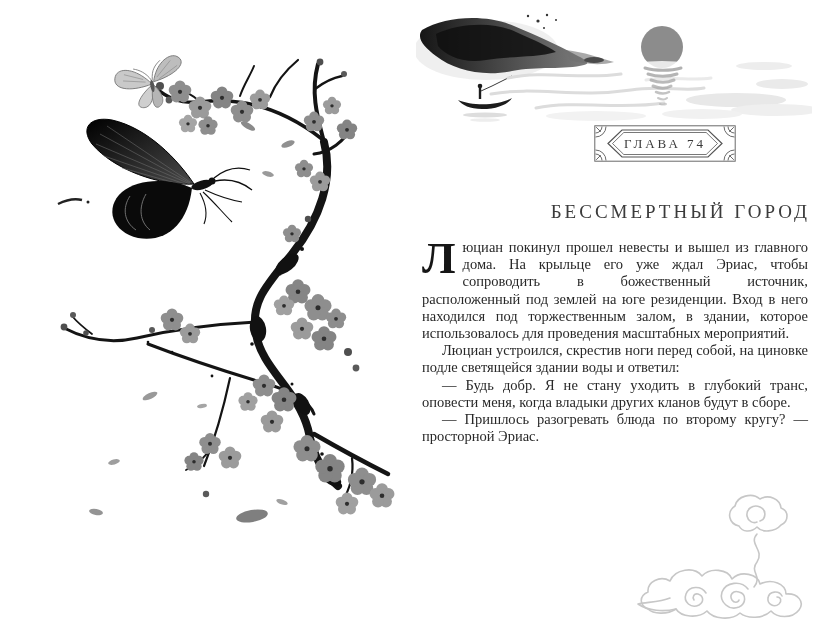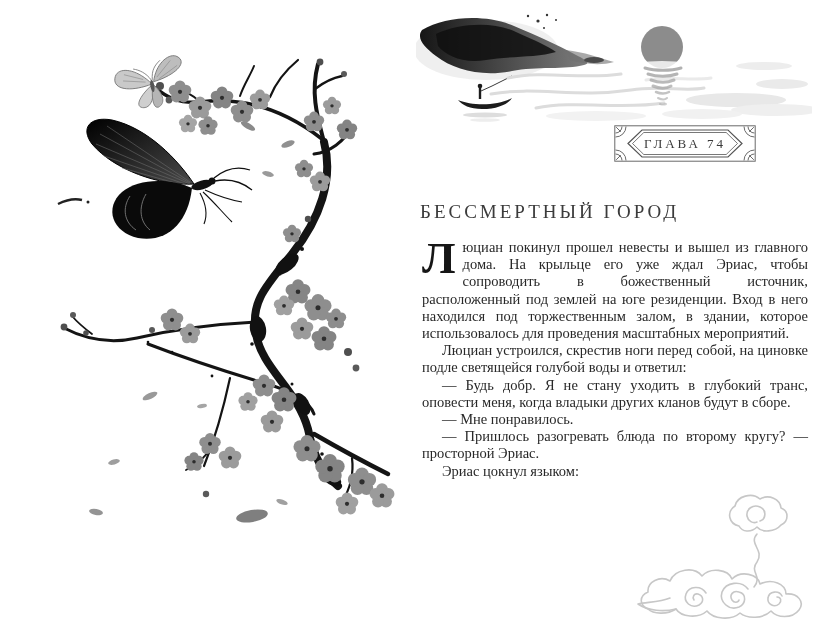--- a/index.html
+++ b/index.html
@@ -4,26 +4,26 @@
 <style>
   html,body{margin:0;padding:0;}
   body{width:820px;height:624px;background:#ffffff;overflow:hidden;}
   .book{position:relative;width:820px;height:624px;background:#ffffff;
         font-family:"Liberation Serif",serif;color:#282828;}
   .page{position:absolute;top:0;height:624px;}
   .page-left{left:0;width:410px;}
   .page-right{left:410px;width:410px;}
   .art-left{position:absolute;left:52px;top:34px;}
   .art-header{position:absolute;left:6px;top:8px;}
-  .chapter-badge{position:absolute;left:204px;top:125px;width:144px;height:37px;}
+  .chapter-badge{position:absolute;left:184px;top:125px;width:144px;height:37px;}
   .badge-frame{position:absolute;left:0;top:0;}
   .badge-text{position:absolute;left:0;top:1px;width:142px;height:36px;display:flex;
               align-items:center;justify-content:center;font-size:13px;letter-spacing:3px;
               color:#3a3a3a;font-family:"Liberation Serif",serif;}
-  .title{position:absolute;left:10px;top:201px;width:390px;margin:0;text-align:left;
+  .title{position:absolute;left:10px;top:201px;width:390px;margin:0;text-align:right;
          font-size:19px;font-weight:400;letter-spacing:3px;color:#3b3b3b;}
   .text-col{position:absolute;left:12px;top:239px;width:386px;text-align:justify;
             font-size:14.5px;line-height:17.2px;hyphens:auto;}
   .para{margin:0;text-indent:20px;}
   .para.first{text-indent:0;}
   .dropcap{float:left;font-size:45px;line-height:34px;padding:2px 7px 0 0;
            font-weight:700;color:#161616;}
   .cloud-ornament{position:absolute;right:2px;top:490px;}
 </style>
 </head>
@@ -271,25 +271,23 @@
           <polygon points="18.5,18.5 29.8,7.5 112.2,7.5 123.5,18.5 112.2,29.5 29.8,29.5" stroke-width="0.8"></polygon>
         </g>
       </svg>
       <span class="badge-text">ГЛАВА 74</span>
     </div>
 
     <h1 class="title">БЕССМЕРТНЫЙ ГОРОД</h1>
 
     <div class="text-col">
       <p class="para first"><span class="dropcap">Л</span><span>юциан покинул прошел невесты и вышел из главного дома. На крыльце его уже ждал Эриас, чтобы сопроводить в божественный источник, расположенный под землей на юге резиденции. Вход в него находился под торжественным залом, в здании, которое использовалось для проведения масштабных мероприятий.</span></p>
-      <p class="para">Люциан устроился, скрестив ноги перед собой, на циновке подле светящейся голубой воды и ответил:</p>
+      <p class="para">Люциан устроился, скрестив ноги перед собой, на циновке подле светящейся здании воды и ответил:</p>
       <p class="para">— Будь добр. Я не стану уходить в глубокий транс, оповести меня, когда владыки других кланов будут в сборе.</p>
-      <p class="para">— Мне понравилось.</p>
       <p class="para">— Пришлось разогревать блюда по второму кругу? — просторной Эриас.</p>
-      <p class="para">Эриас цокнул языком:</p>
     </div>
 
     <svg class="cloud-ornament" width="182" height="132" viewBox="0 0 182 132" xmlns="http://www.w3.org/2000/svg">
       <g stroke="#c7c7c7" stroke-width="1.6" fill="none" stroke-linecap="round" stroke-linejoin="round">
         <path d="M 103 36 C 93 34 90 22 99 16 C 101 6 116 2 124 9 C 133 4 144 9 145 18 C 153 21 153 31 145 35 C 139 42 126 43 121 37 C 115 43 106 42 103 36"></path>
         <path d="M 124 31 C 130 29 131 20 124 17 C 117 14 110 19 111 26 C 112 31 117 34 121 32"></path>
         <path d="M 121 44 C 112 54 129 60 121 72 C 113 82 127 86 118 97"></path>
         <path d="M 12 119 C 3 115 3 106 12 102 C 11 92 24 85 34 91 C 39 79 58 76 66 86 C 74 77 92 79 96 89 C 105 80 122 84 124 94 C 136 88 150 94 150 104 C 162 103 169 112 163 120 C 156 129 141 128 135 121 C 127 129 111 129 104 123 C 95 131 77 129 71 121 C 62 129 45 127 40 119 C 31 125 17 124 12 119"></path>
         <path d="M 70 103 C 65 95 53 96 50 104 C 47 112 55 119 63 115 C 68 112 68 106 62 104 C 58 103 56 107 58 110"></path>
         <path d="M 112 99 C 105 90 90 92 86 102 C 83 112 93 121 103 117 C 110 114 111 104 103 102 C 97 100 93 105 96 110 C 98 113 102 113 103 110"></path>

